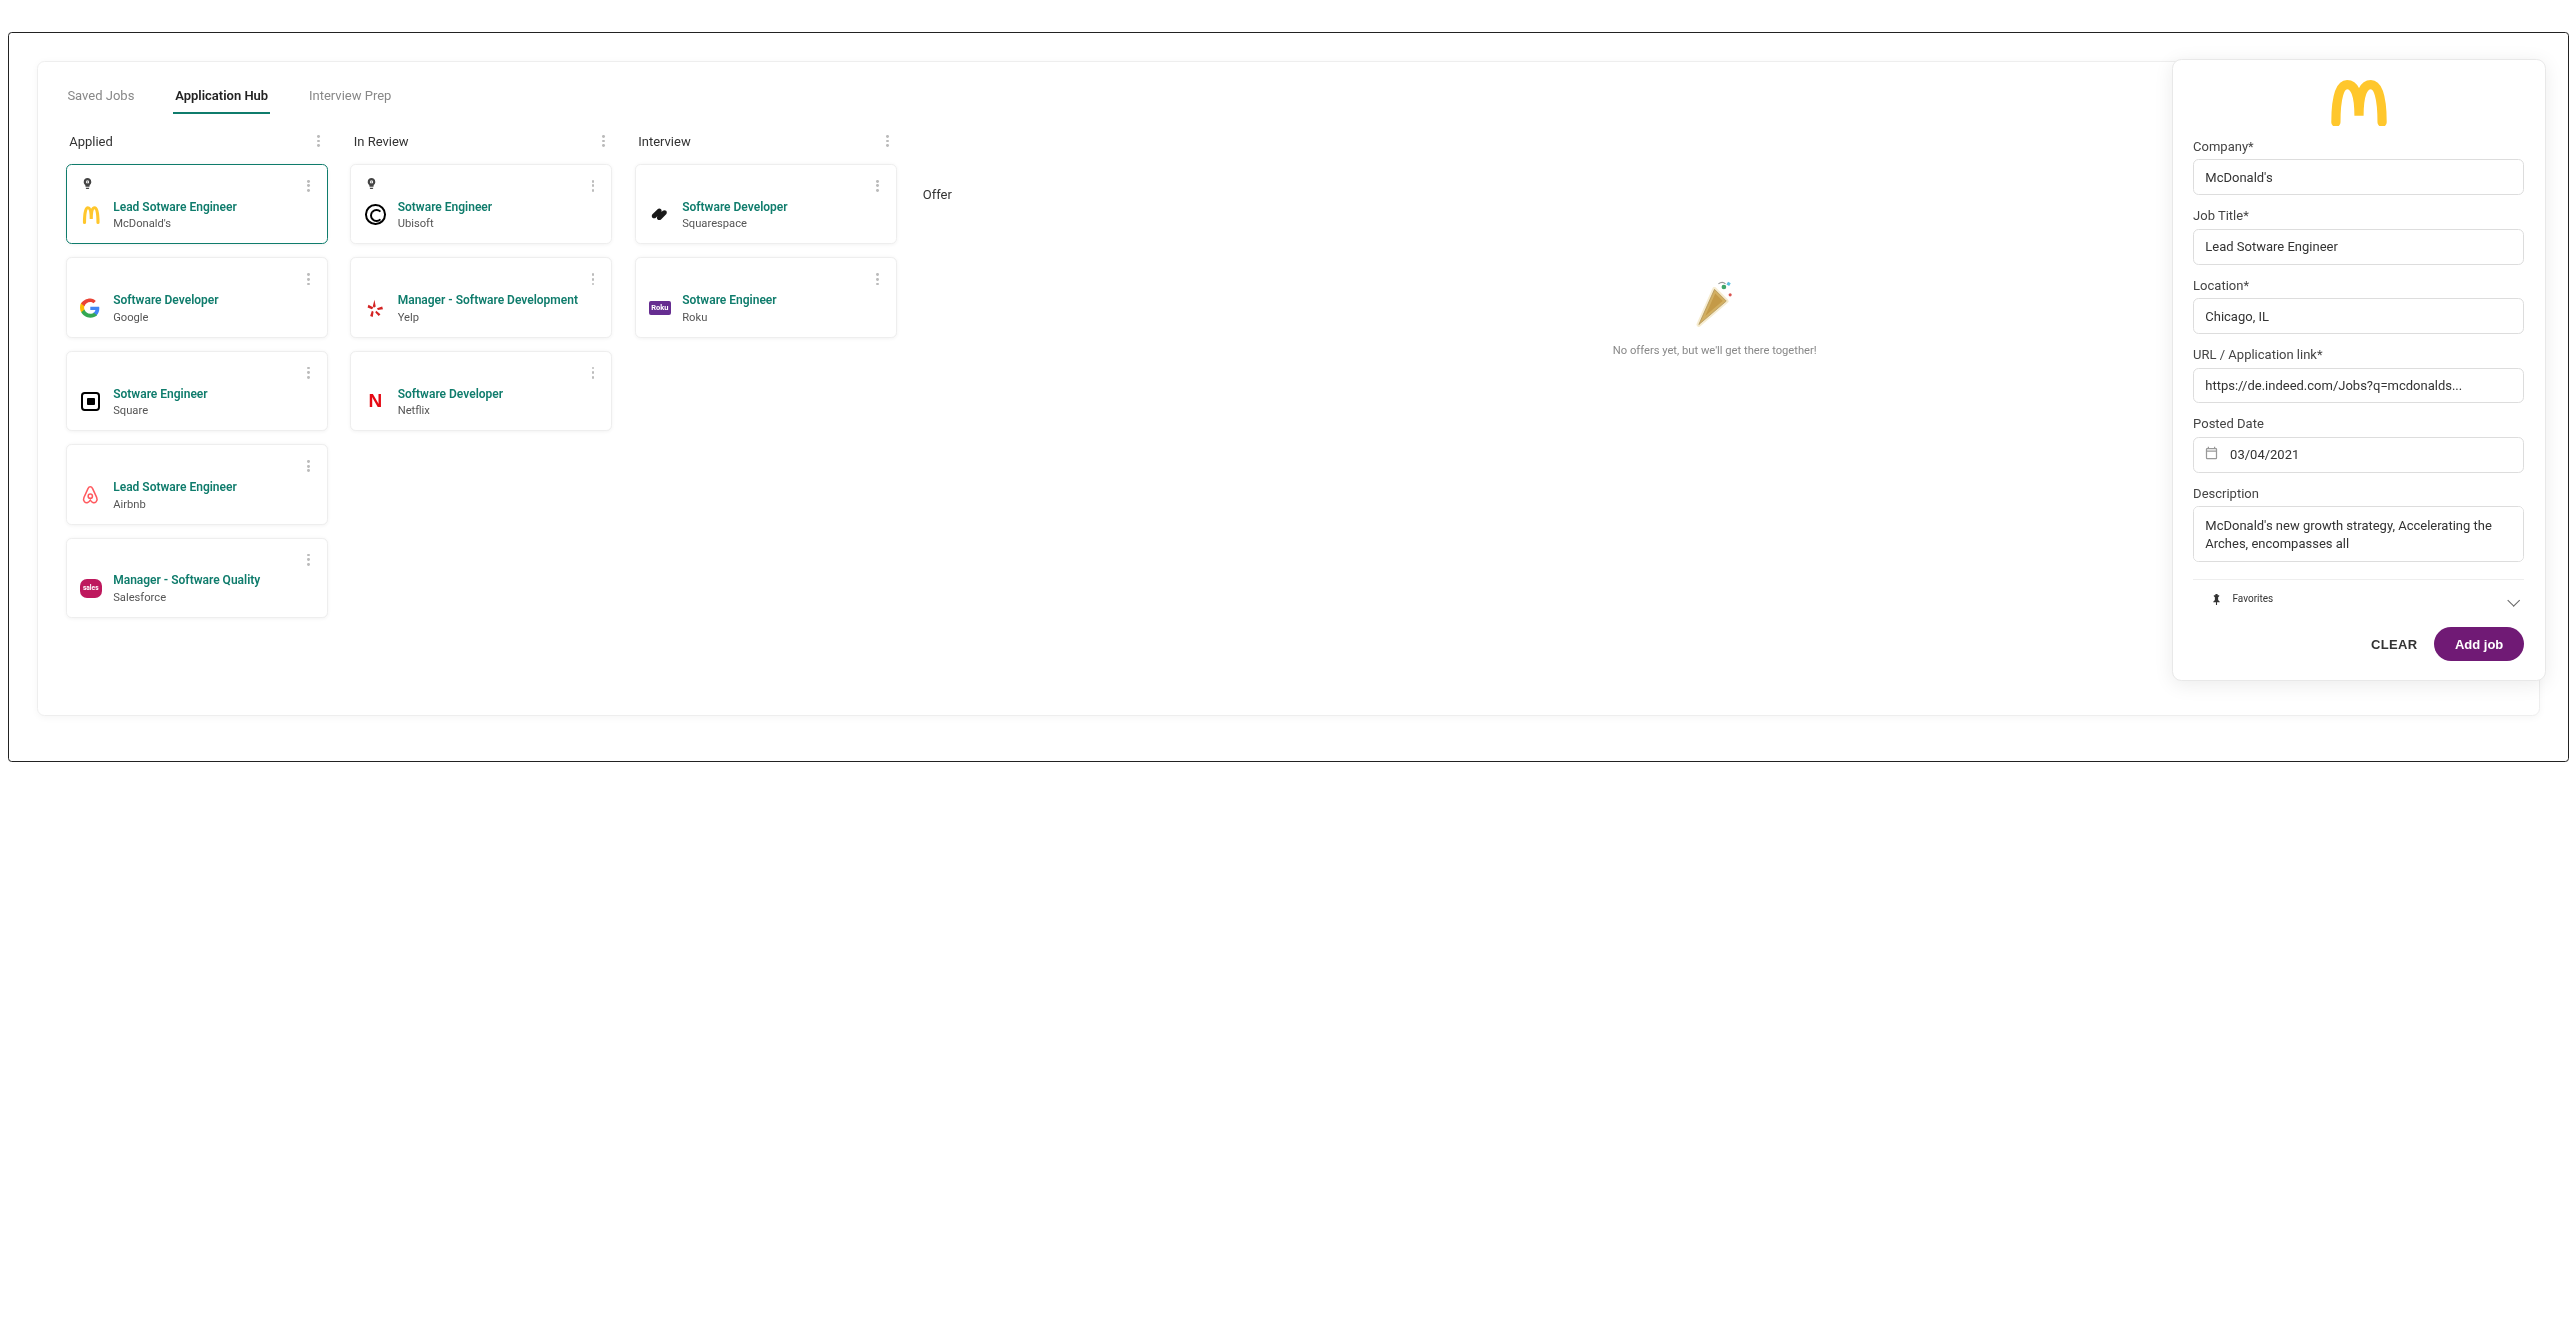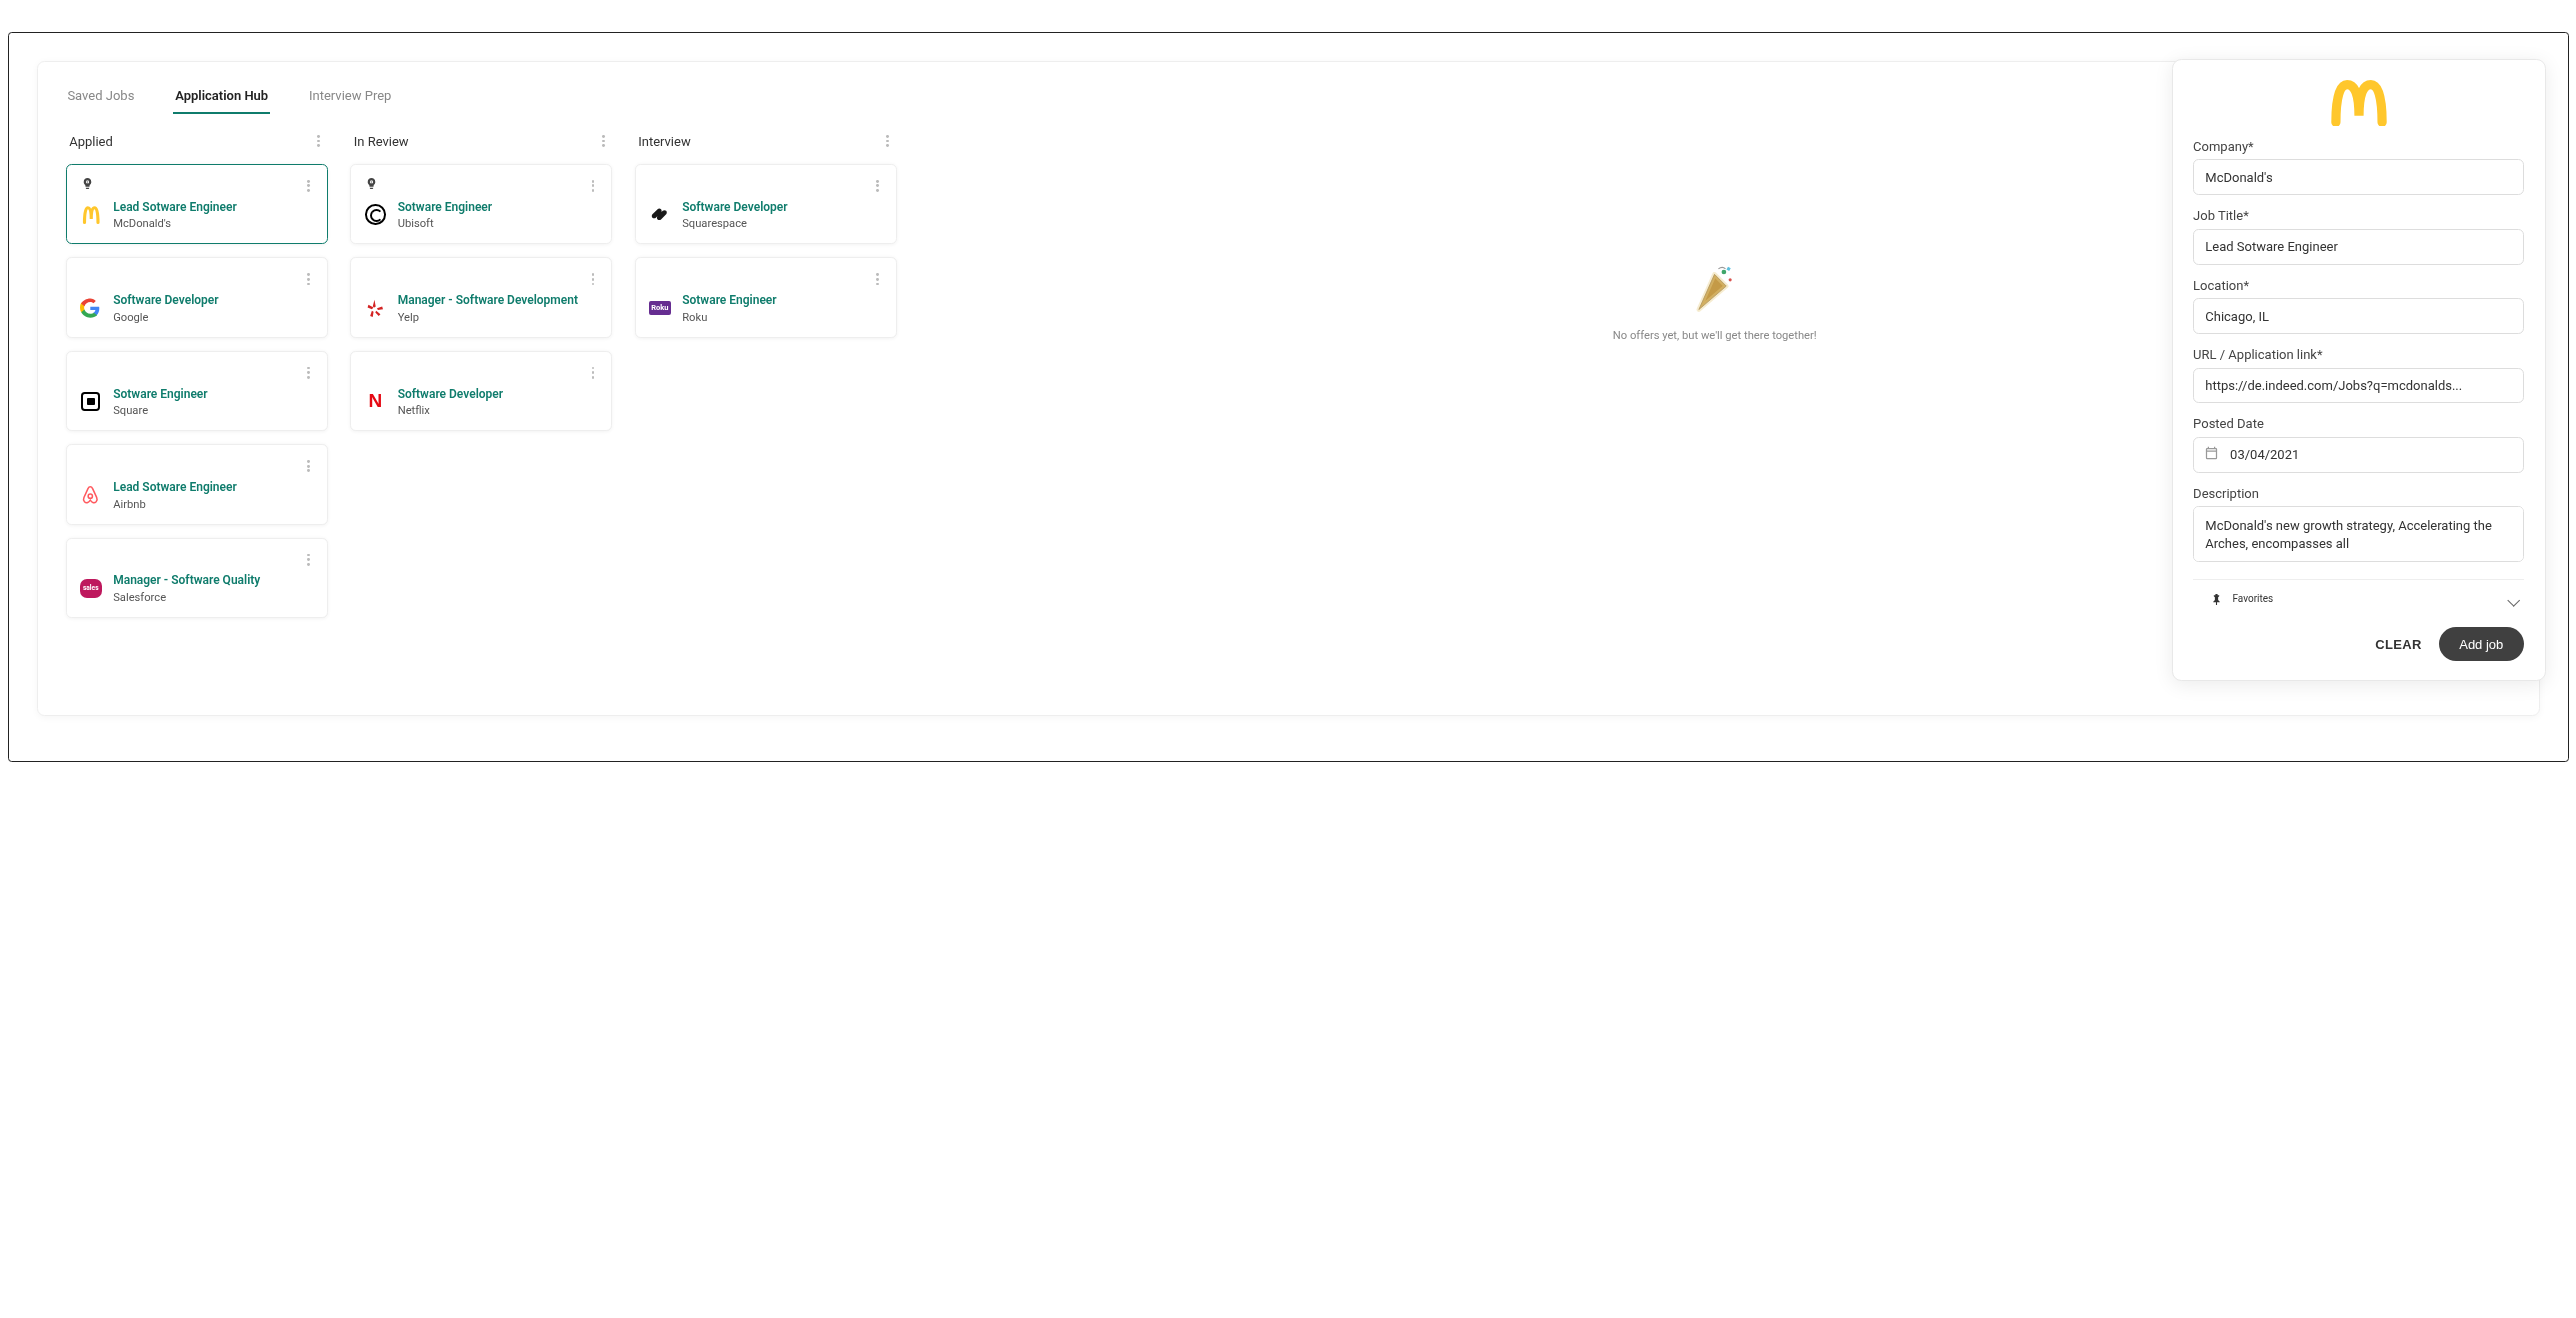--- a/index.html
+++ b/index.html
@@ -217,27 +217,27 @@
     margin-top: 19px;
   }
   .btn-clear {
     background: none; border: none;
     font-size: 13px; font-weight: 700;
     color: #333;
     cursor: pointer;
     letter-spacing: 0.3px;
   }
   .btn-add {
-    background: #404040;
+    background: #701a75;
     color: #fff;
     border: none;
     border-radius: 20.6px;
     padding: 9.4px 20.6px;
     font-size: 13px;
-    font-weight: 400;
+    font-weight: 700;
     cursor: pointer;
   }
   .chevron-down {
     display: inline-block;
     width: 9.4px; height: 9.4px;
     border-right: 1.9px solid #666;
     border-bottom: 1.9px solid #666;
     transform: rotate(45deg);
     margin-right: 5.6px;
   }
@@ -565,20 +565,23 @@
               </div>
             <div>
               <div class="card-title">Sotware Engineer</div>
               <div class="card-subtitle">Roku</div>
             </div>
           </div>
         </div>
       </div>
 
       <div class="column offer-col">
+        <div class="column-header" style="justify-content:flex-start;">
+          <span>Offer</span>
+        </div>
         <div class="offer-illustration">
           <svg viewBox="0 0 60 70" width="47" height="56">
             <polygon points="10,60 30,15 45,30" fill="#c49a47" stroke="#8a6d3b" stroke-width="1"></polygon>
             <path d="M10 60 L30 15 L45 30 Z" fill="none" stroke="#e8d089" stroke-width="6" stroke-linejoin="round" opacity=".4"></path>
             <circle cx="42" cy="12" r="3" fill="#3fa66a"></circle>
             <circle cx="50" cy="22" r="2" fill="#d9534f"></circle>
             <rect x="46" y="6" width="4" height="4" fill="#5bc0de" transform="rotate(30 48 8)"></rect>
             <path d="M35 8 Q40 4 44 8" stroke="#999" fill="none" stroke-width="1.5"></path>
           </svg>
         </div>

